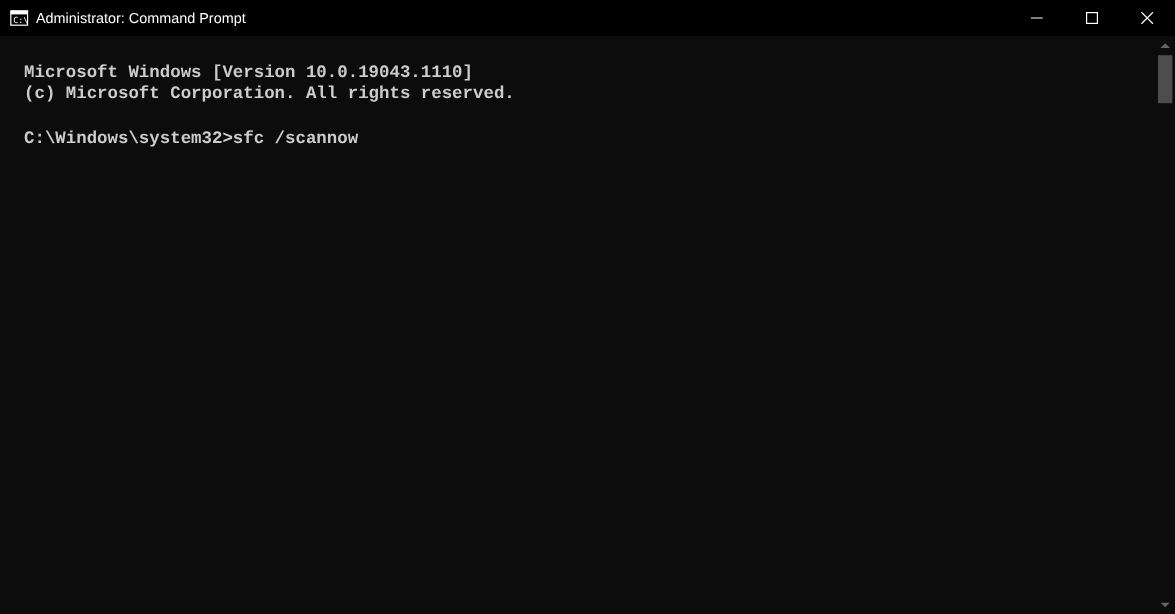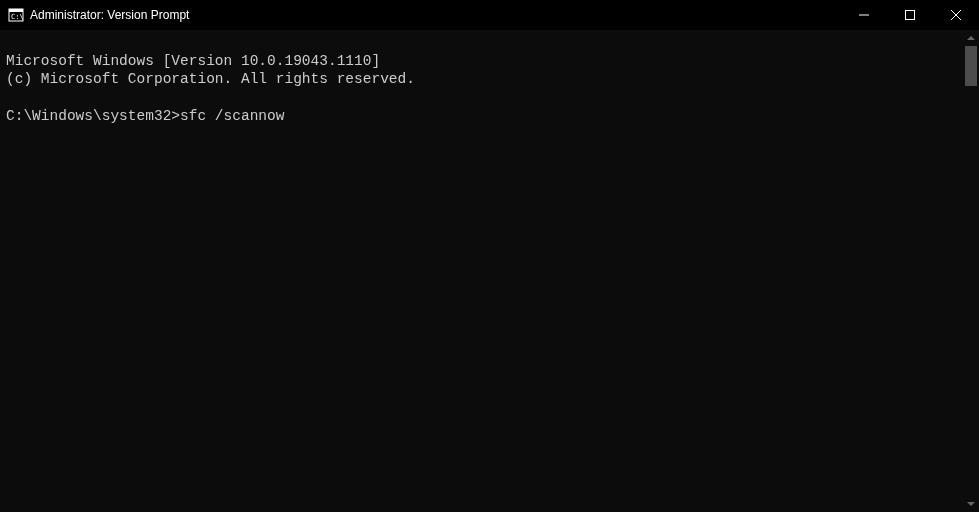--- a/index.html
+++ b/index.html
@@ -54,26 +54,27 @@
       justify-content: center;
       color: #ffffff;
     }
     .terminal-area {
       position: relative;
       width: 100%;
       height: calc(100% - 30px);
       background: #0c0c0c;
     }
     .terminal-content {
-      padding: 4px 6px;
+      padding: 4px 20px;
       color: #cccccc;
       font-size: 14.5px;
       line-height: 1.25;
       white-space: pre;
       font-family: Consolas, 'Courier New', monospace;
+      font-weight: bold;
     }
     .scrollbar {
       position: absolute;
       right: 0;
       top: 0;
       width: 16px;
       height: 100%;
       background: #0c0c0c;
     }
     .scroll-arrow {
@@ -108,21 +109,21 @@
 
 <div class="titlebar">
   <div class="titlebar-left">
     <span class="cmd-icon">
       <svg width="16" height="16" viewBox="0 0 16 16">
         <rect x="1" y="2" width="14" height="12" fill="none" stroke="#ffffff" stroke-width="1"></rect>
         <rect x="1" y="2" width="14" height="3" fill="#ffffff"></rect>
         <text x="3" y="12" font-size="7" fill="#ffffff" font-family="monospace">C:\</text>
       </svg>
     </span>
-    <span>Administrator: Version Prompt</span>
+    <span>Administrator: Command Prompt</span>
   </div>
   <div class="window-controls">
     <div class="window-btn">
       <svg width="10" height="10" viewBox="0 0 10 10">
           <line x1="0" y1="5" x2="10" y2="5" stroke="#ffffff" stroke-width="1"></line>
         </svg>
     </div>
     <div class="window-btn">
       <svg width="10" height="10" viewBox="0 0 10 10">
           <rect x="0.5" y="0.5" width="9" height="9" fill="none" stroke="#ffffff" stroke-width="1"></rect>

